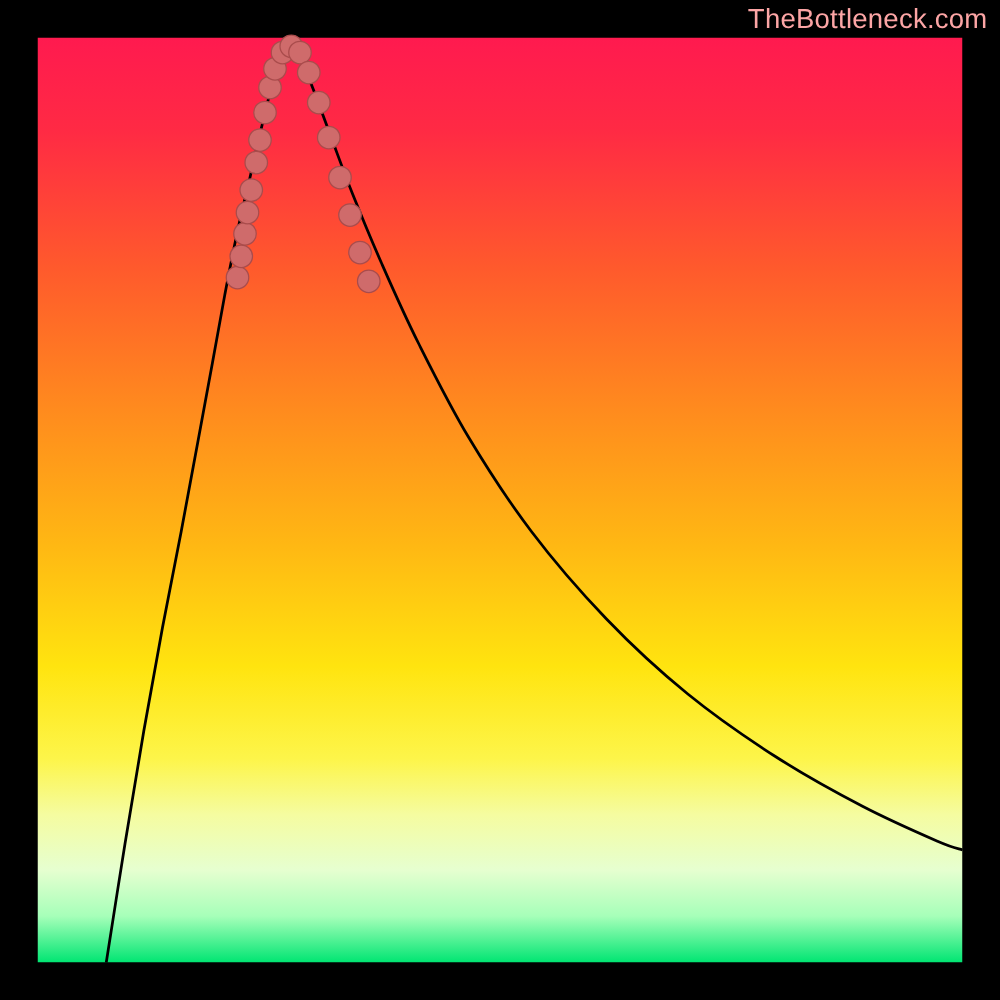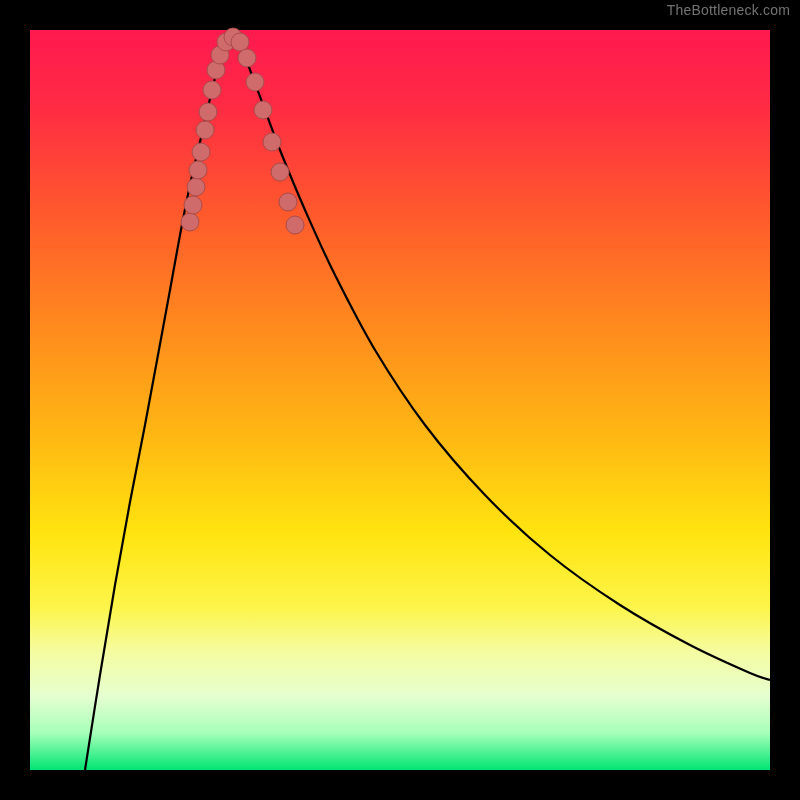--- a/index.html
+++ b/index.html
@@ -23,22 +23,22 @@
     position: absolute;
     left: 0;
     top: 0;
     width: 100%;
     height: 100%;
   }
   .watermark {
     position: absolute;
     top: 2px;
     right: 10px;
-    color: #737373;
-    font-size: 14px;
+    color: #fca5a5;
+    font-size: 22px;
     font-weight: 500;
     letter-spacing: 0.2px;
     user-select: none;
   }
   svg.curves {
     position: absolute;
     left: 0;
     top: 0;
     width: 100%;
     height: 100%;

